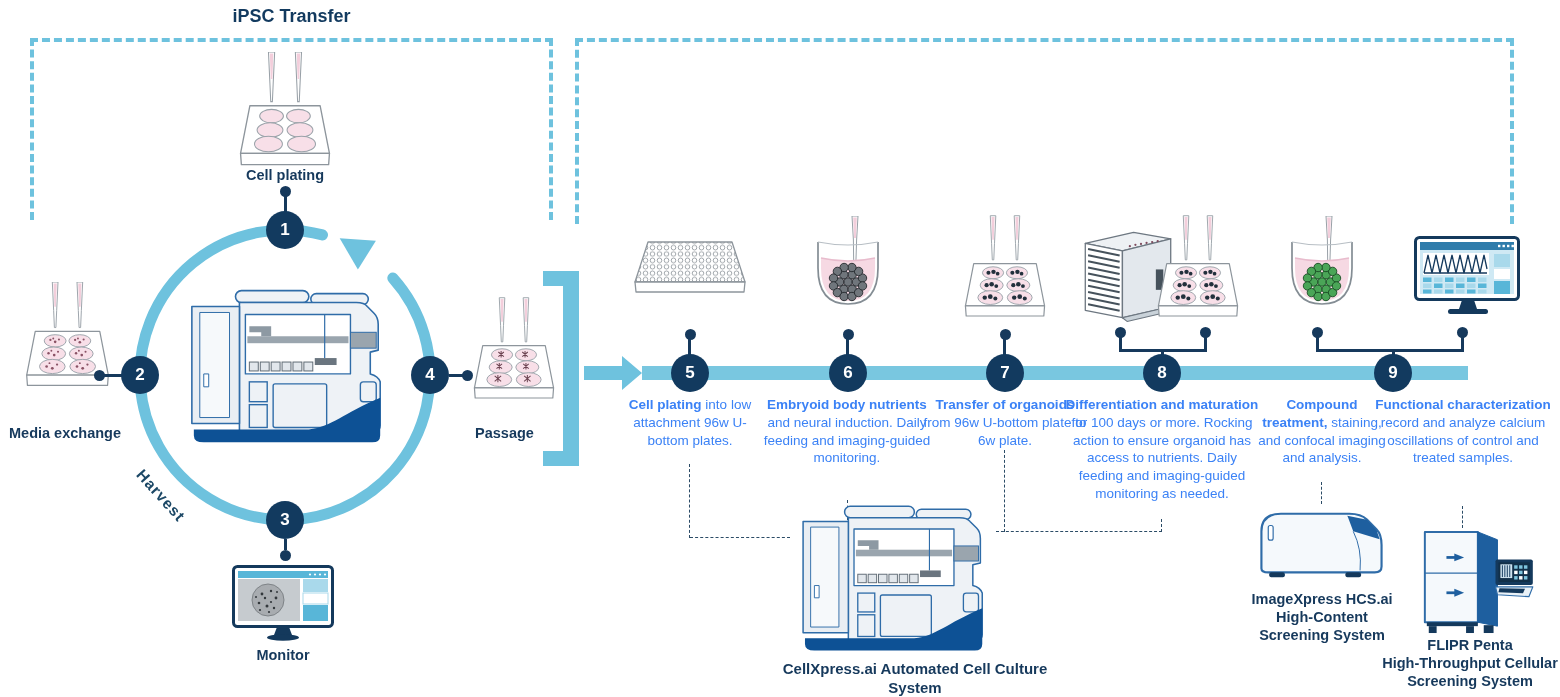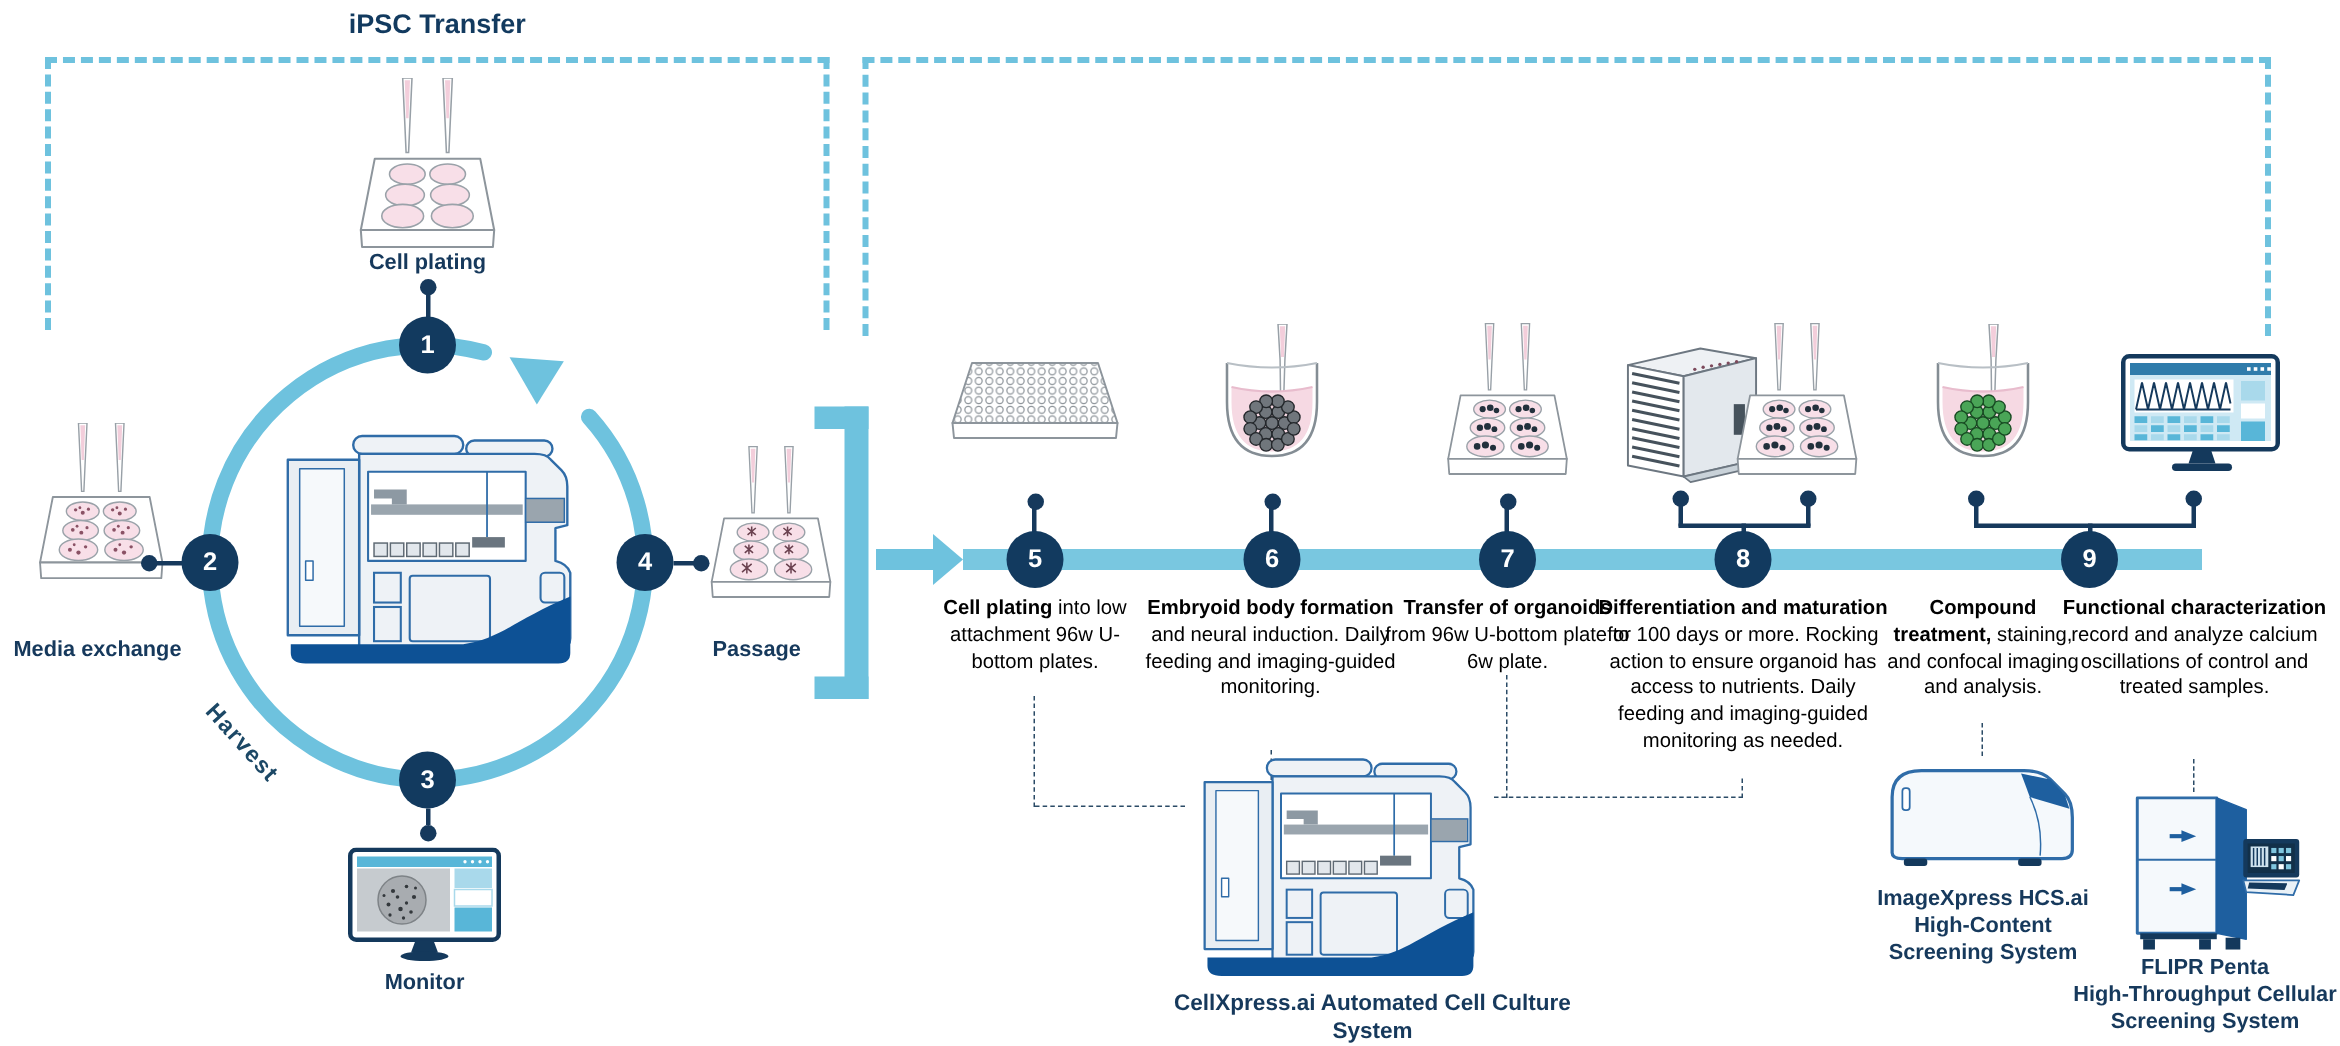--- a/index.html
+++ b/index.html
@@ -6,21 +6,21 @@
   #canvas{position:relative;width:1560px;height:697px;background:#fff;overflow:hidden;
           font-family:"Liberation Sans",sans-serif}
   .abs{position:absolute}
   .wtitle{position:absolute;color:#123a5f;font-weight:700;font-size:18px;text-align:center}
   .wfbox{position:absolute;border:4px dashed #6ec2de;border-bottom:none}
   .dot{position:absolute;width:11px;height:11px;border-radius:50%;background:#16395c}
   .cline{position:absolute;background:#16395c}
   .ncirc{position:absolute;width:38px;height:38px;border-radius:50%;background:#123a5f;color:#fff;
          display:flex;align-items:center;justify-content:center;font-weight:700;font-size:17px}
   .lbl{position:absolute;color:#16395c;font-weight:700;font-size:14.5px;text-align:center;line-height:1.25}
-  .step{position:absolute;color:#000000;font-size:13.5px;line-height:1.32;text-align:center}
+  .step{position:absolute;color:#3b82f6;font-size:13.5px;line-height:1.32;text-align:center}
   .step b{font-weight:700}
   .pre{white-space:pre-line}
   .blue{position:absolute;background:#6ec2de}
   .ndash-v{position:absolute;width:0;border-left:1.5px dashed #2b4b66}
   .ndash-h{position:absolute;height:0;border-top:1.5px dashed #2b4b66}
   .arrowhead{position:absolute;width:0;height:0;border-top:17px solid transparent;
              border-bottom:17px solid transparent;border-left:20px solid #6ec2de}
   .harvest{position:absolute;color:#1c4866;font-weight:600;font-size:15.5px;letter-spacing:1px;
            transform:rotate(48deg);transform-origin:left top}
   svg{display:block}
@@ -480,21 +480,21 @@
   <div class="ncirc" style="left:671px;top:354px">5</div>
   <div class="ncirc" style="left:829px;top:354px">6</div>
   <div class="ncirc" style="left:986px;top:354px">7</div>
   <div class="ncirc" style="left:1143px;top:354px">8</div>
   <div class="ncirc" style="left:1374px;top:354px">9</div>
 
   <div class="step" style="left:614px;top:396px;width:152px">
     <b>Cell plating</b><span> into low attachment 96w U-bottom plates.</span>
   </div>
   <div class="step" style="left:763px;top:396px;width:168px">
-    <b>Embryoid body formation</b><span> and neural induction. Daily feeding and imaging-guided monitoring.</span>
+    <b>Embryoid body nutrients</b><span> and neural induction. Daily feeding and imaging-guided monitoring.</span>
   </div>
   <div class="step" style="left:921px;top:396px;width:168px">
     <b>Transfer of organoids</b><span> from 96w U-bottom plate to 6w plate.</span>
   </div>
   <div class="step" style="left:1064px;top:396px;width:196px">
     <b>Differentiation and maturation</b><span> for 100 days or more. Rocking action to ensure organoid has access to nutrients. Daily feeding and imaging-guided monitoring as needed.</span>
   </div>
   <div class="step" style="left:1252px;top:396px;width:140px">
     <b>Compound treatment,</b><span> staining, and confocal imaging and analysis.</span>
   </div>

